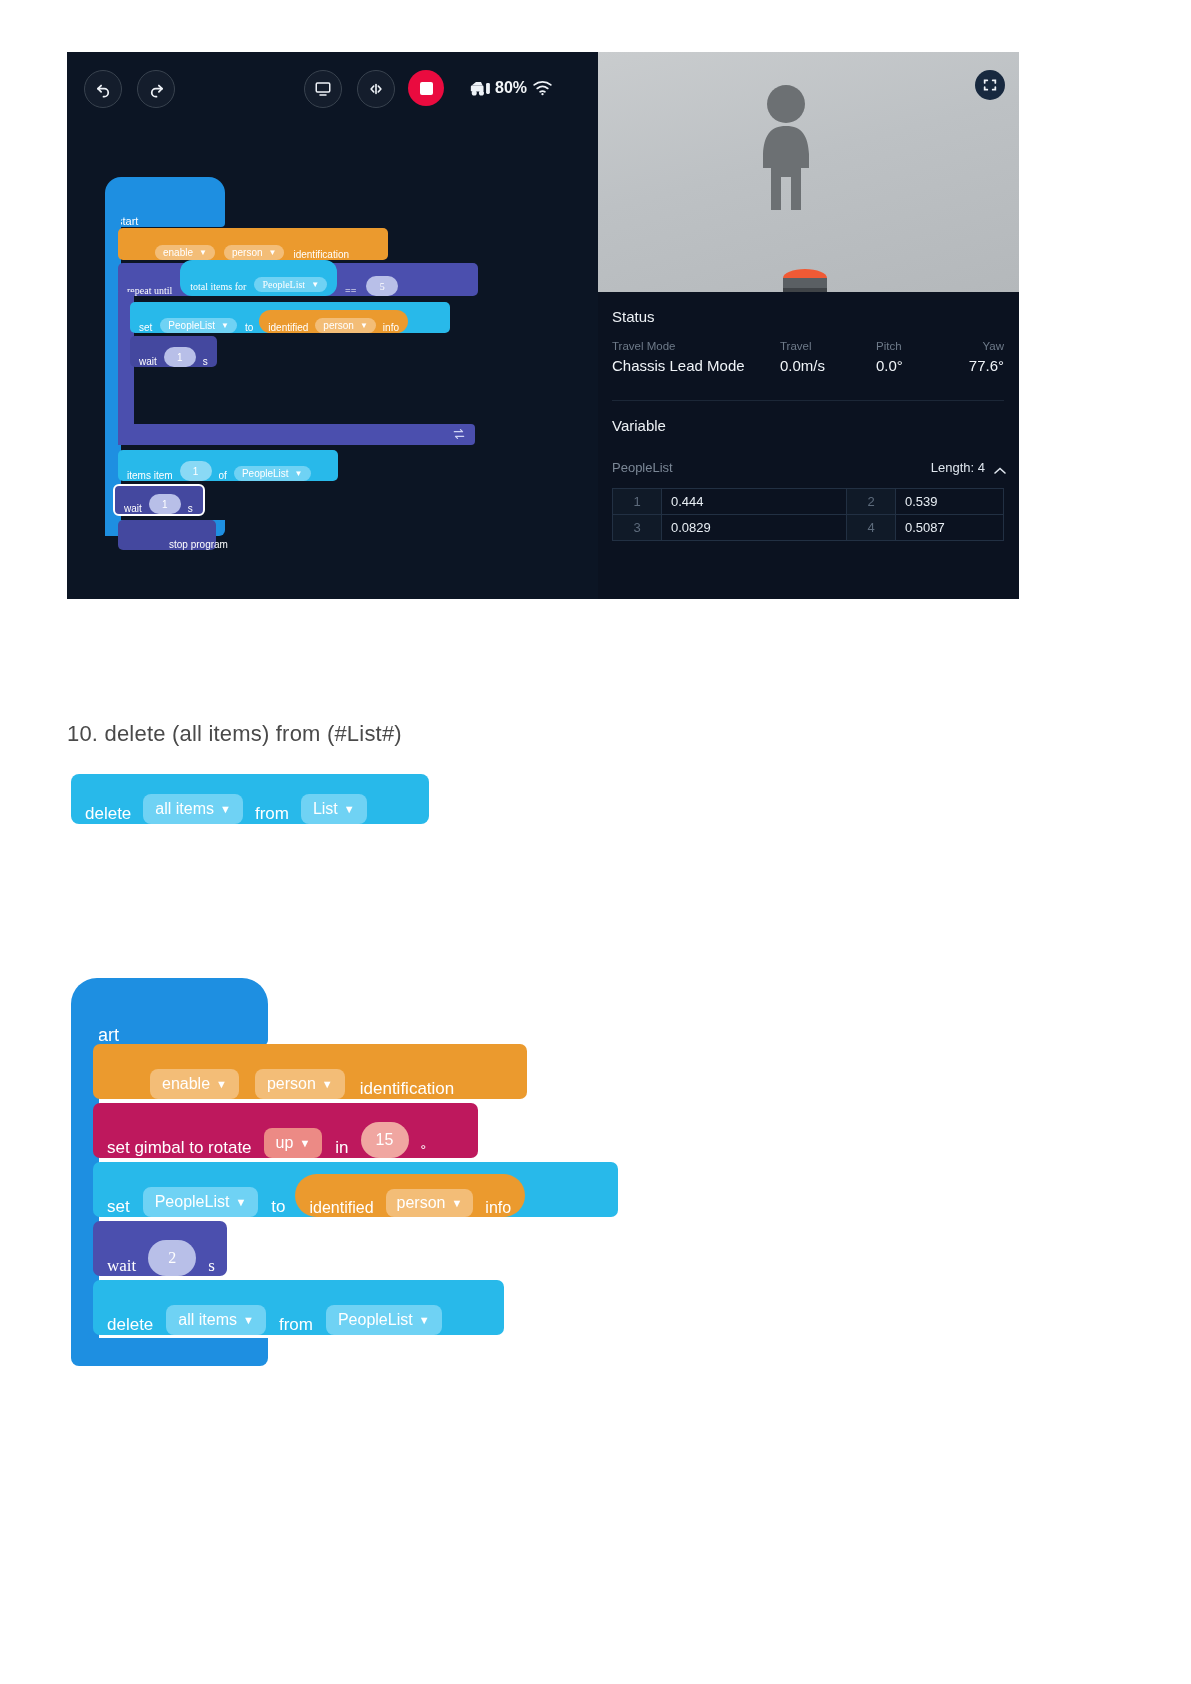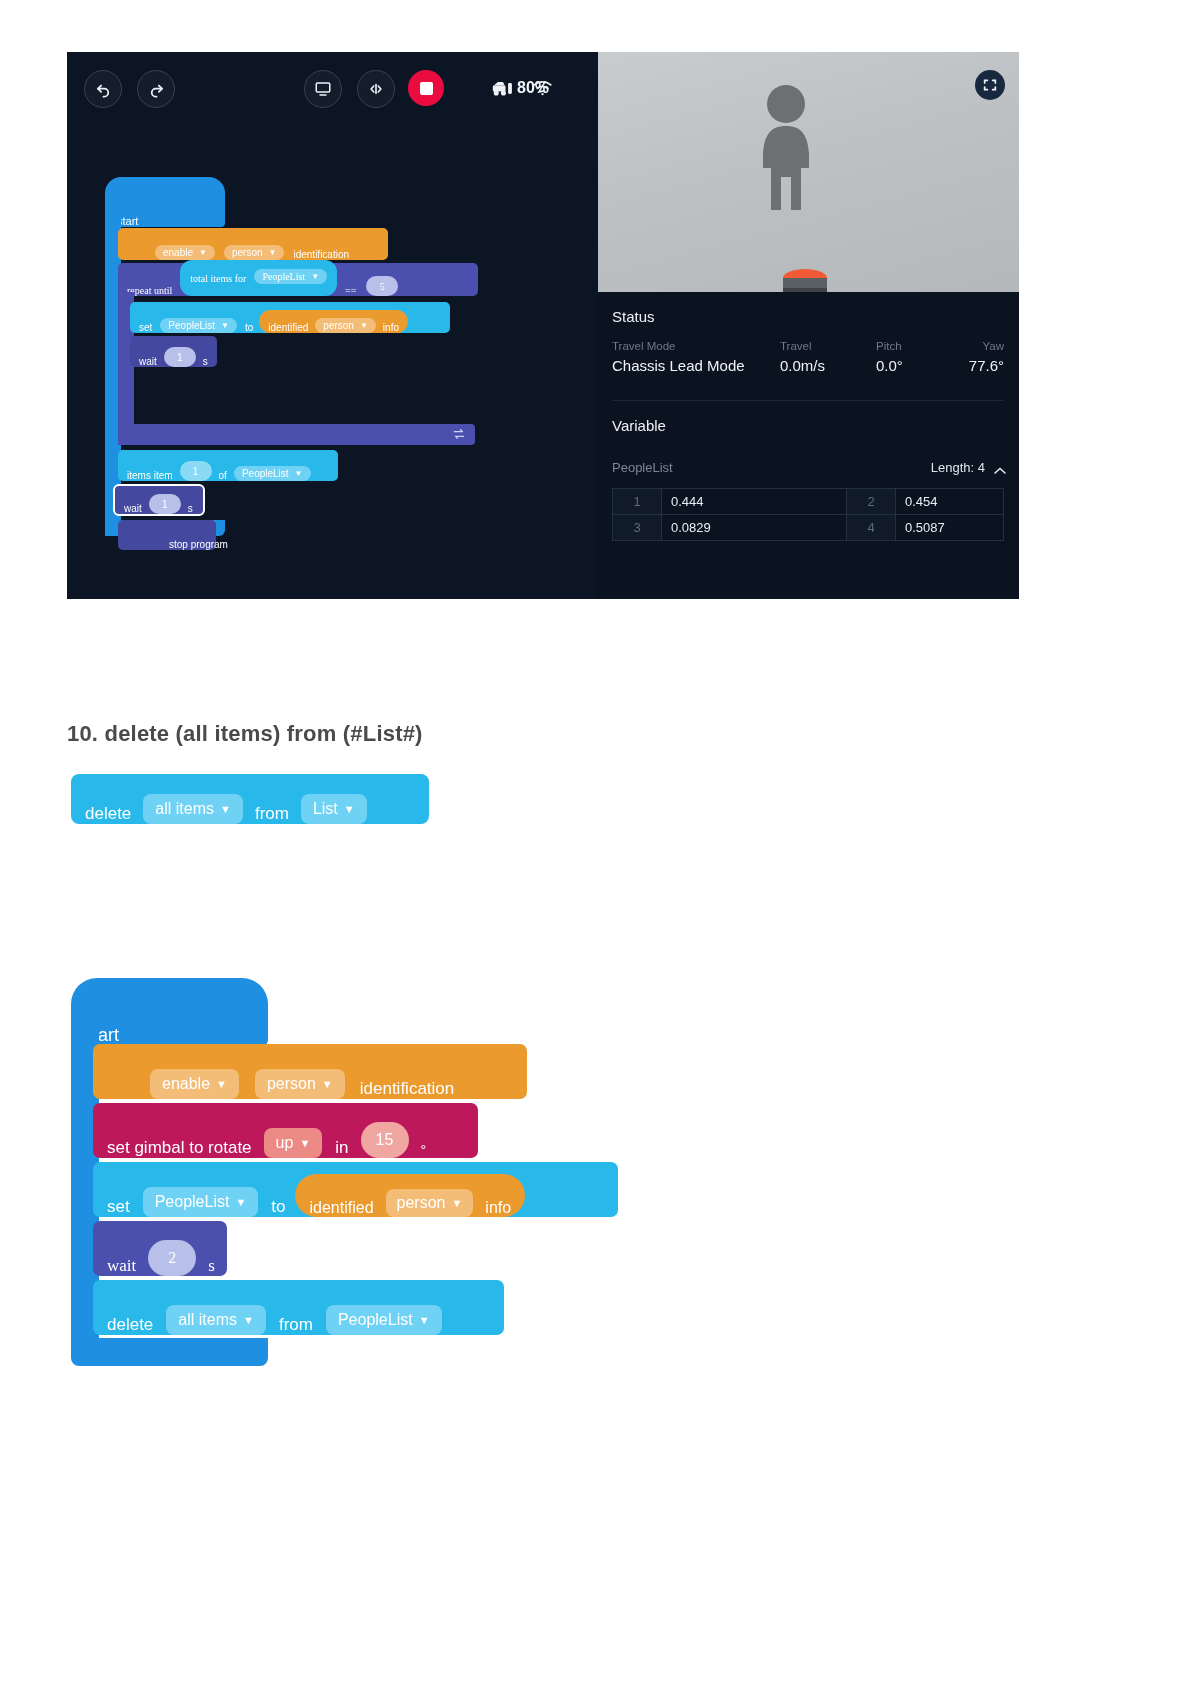--- a/index.html
+++ b/index.html
@@ -53,21 +53,21 @@
   .stat-v{color:#f0f4f8;font-size:15px;}
   .divider{position:absolute;left:14px;width:392px;height:1px;background:#1c2737;}
   .varname{color:#7b8796;font-size:13px;}
   .varlen{color:#dfe6ee;font-size:13px;}
   .vtable{position:absolute;left:14px;width:392px;border:1px solid #223043;border-collapse:collapse;}
   .vtable td{border:1px solid #223043;height:25px;font-size:13px;padding:0 9px;}
   .vidx{color:#5d6b7c;width:30px;text-align:center;background:#101a28;}
   .vval{color:#e8eef4;}
 
   
-  .heading{position:absolute;left:67px;top:721px;color:#4a4a4a;font-size:22px;font-weight:700;letter-spacing:.2px;}
+  .heading{position:absolute;left:67px;top:721px;color:#4a4a4a;font-size:22px;font-weight:400;letter-spacing:.2px;}
 </style>
 </head>
 <body>
 
 <div class="device">
 
   <div class="dev-left">
 
     <div class="toolbar">
       <div class="rbtn" style="left:17px;top:18px;">
@@ -92,21 +92,21 @@
         <svg width="18" height="18" viewBox="0 0 24 24" fill="none" stroke="#eef2f7" stroke-width="2.2" stroke-linecap="round" stroke-linejoin="round">
           <path d="M9 8 L5.5 12 L9 16"></path>
             <path d="M15 8 L18.5 12 L15 16"></path>
             <path d="M12 6 v12"></path>
         </svg>
       </div>
       <div class="stopbtn" style="left:341px;top:18px;">
           <i></i>
         </div>
 
-      <div class="battwrap" style="left:425px;top:27px;">
+      <div class="battwrap" style="left:403px;top:27px;">
         <svg width="22" height="18" viewBox="0 0 26 20">
           <rect x="1" y="7" width="15" height="7" rx="1.4" fill="#eef2f7"></rect>
           <circle cx="5" cy="16" r="3" fill="#eef2f7"></circle>
             <circle cx="13.5" cy="16" r="3" fill="#eef2f7"></circle>
           <path d="M2 7 L7 3 H13 L15 7 Z" fill="#eef2f7"></path>
           <rect x="19" y="4" width="4.5" height="13" rx="1.6" fill="#eef2f7"></rect>
         </svg>
         <span>80%</span>
       </div>
       <div class="wifi" style="left:465px;top:28px;">
@@ -133,21 +133,21 @@
       </span>
       <span class="pill c-vision-l" style="margin-left:9px;font-size:10px;">
         <span>person</span>
           <span class="car">▼</span>
       </span>
       <span class="lbl" style="margin-left:9px;font-size:10px;">identification</span>
     </div>
 
     <div class="blk c-ctrl" style="left:51px;top:211px;width:360px;height:33px;border-radius:5px;">
       <span class="lbl" style="margin-left:9px;font-size:10px;">repeat until</span>
-      <span class="blk c-data" style="position:relative;left:8px;top:0;height:36px;border-radius:12px;padding:12px 10px;">
+      <span class="blk c-data" style="position:relative;left:8px;top:0;height:36px;border-radius:12px;padding:4px 10px;">
         <span style="font-size:10px;">total items for</span>
         <span class="pill c-data-l" style="margin-left:8px;font-size:10px;">
           <span>PeopleList</span>
             <span class="car">▼</span>
         </span>
       </span>
       <span style="margin-left:16px;font-size:10px;">==</span>
       <span class="numoval" style="margin-left:10px;font-size:10px;">5</span>
     </div>
 
@@ -261,21 +261,21 @@
           <path d="M2 7 L7 2.5 L12 7"></path>
         </svg>
       </div>
 
       <table class="vtable" style="top:196px;">
         <tbody>
             <tr>
           <td class="vidx">1</td>
           <td class="vval" style="width:166px;">0.444</td>
           <td class="vidx">2</td>
-          <td class="vval">0.454</td>
+          <td class="vval">0.539</td>
         </tr>
         <tr>
           <td class="vidx">3</td>
           <td class="vval">0.0829</td>
           <td class="vidx">4</td>
           <td class="vval">0.5087</td>
         </tr>
       </tbody>
         </table>
     </div>

